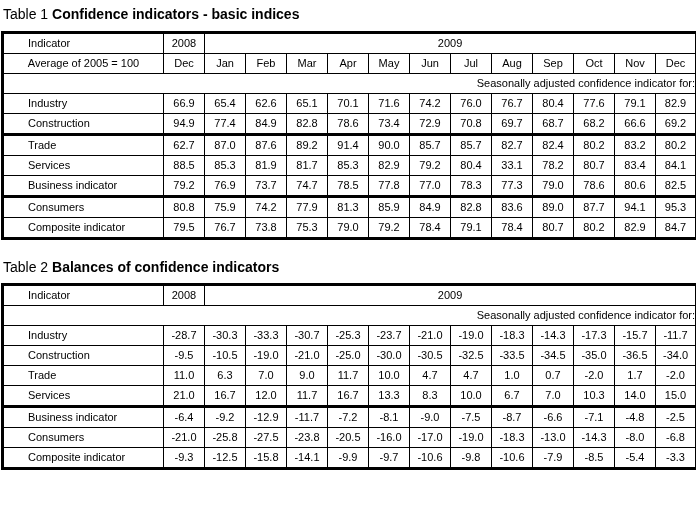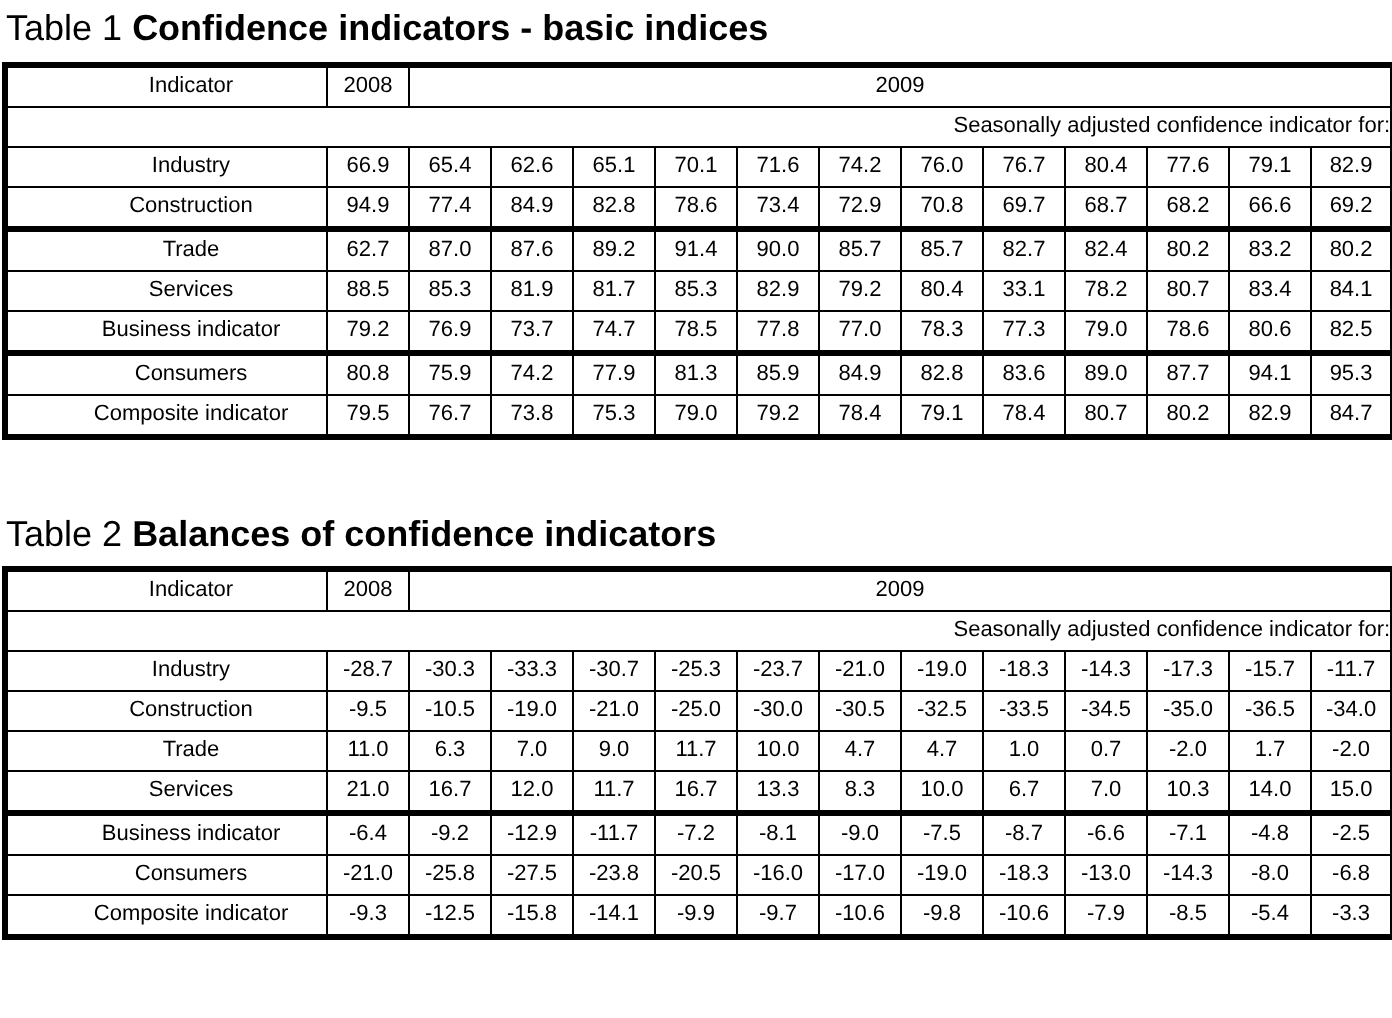--- a/index.html
+++ b/index.html
@@ -11,21 +11,21 @@
     width: 696px;
     height: 509px;
     position: relative;
     overflow: hidden;
     font-family: "Liberation Sans", "DejaVu Sans", sans-serif;
     color: #000000;
   }
   .table-title {
     position: absolute;
     left: 3px;
-    font-size: 18px;
+    font-size: 14px;
     line-height: 16px;
     white-space: nowrap;
   }
   .table-title .num {
     font-weight: normal;
   }
   .table-title .name {
     font-weight: bold;
   }
   #t1-title { top: 6px; }
@@ -49,21 +49,21 @@
   table.data td {
     border: 1px solid #000;
     height: 19px;
     padding: 0;
     text-align: center;
     white-space: nowrap;
     overflow: hidden;
     line-height: 19px;
   }
   table.data td.lbl {
-    text-align: center;
+    text-align: left;
     padding-left: 24px;
     margin-top: 11px;
   }
   table.data td.sub {
     text-align: center;
   }
   table.data td.section {
     text-align: right;
     padding-left: 8px;
   }
@@ -94,20 +94,36 @@
       <col class="c-m">
       <col class="c-m">
       <col class="c-m">
       <col class="c-m">
   </colgroup>
   <tbody>
       <tr>
     <td class="lbl">Indicator</td>
     <td>2008</td>
     <td colspan="12">2009</td>
+  </tr>
+  <tr>
+    <td class="sub">Average of 2005 = 100</td>
+    <td>Dec</td>
+    <td>Jan</td>
+    <td>Feb</td>
+    <td>Mar</td>
+    <td>Apr</td>
+    <td>May</td>
+    <td>Jun</td>
+    <td>Jul</td>
+    <td>Aug</td>
+    <td>Sep</td>
+    <td>Oct</td>
+    <td>Nov</td>
+    <td>Dec</td>
   </tr>
   <tr>
     <td colspan="14" class="section">Seasonally adjusted confidence indicator for:</td>
   </tr>
   </tbody>
     <tbody id="t1-body">
       <tr>
         <td class="lbl">Industry</td>
         <td>66.9</td>
         <td>65.4</td>

